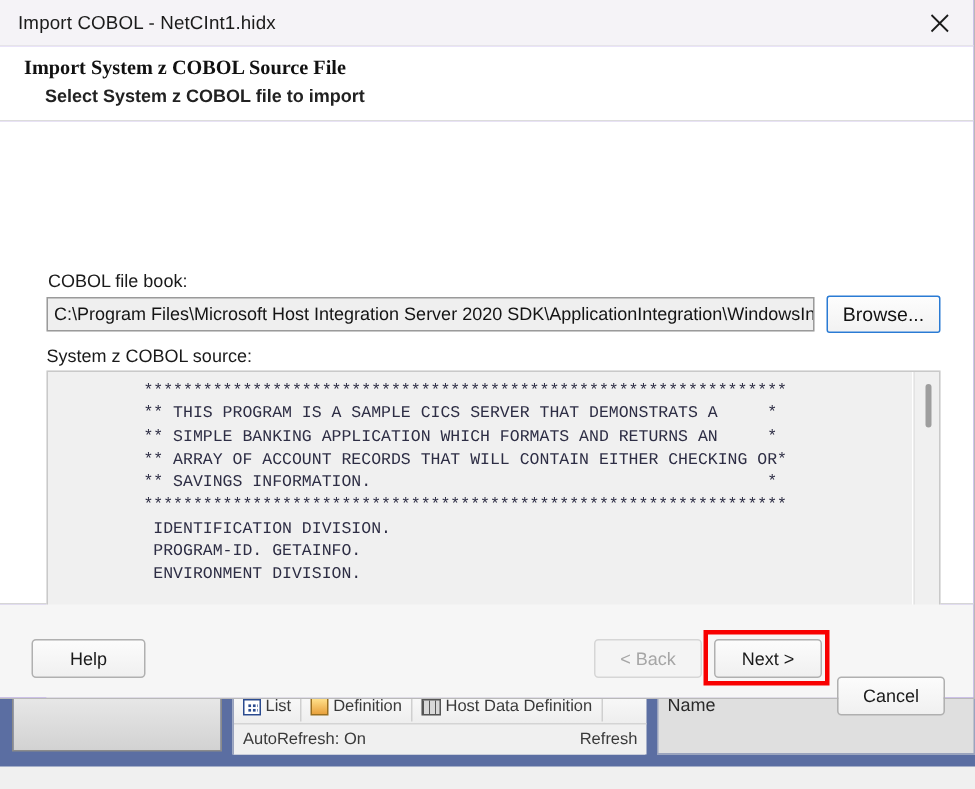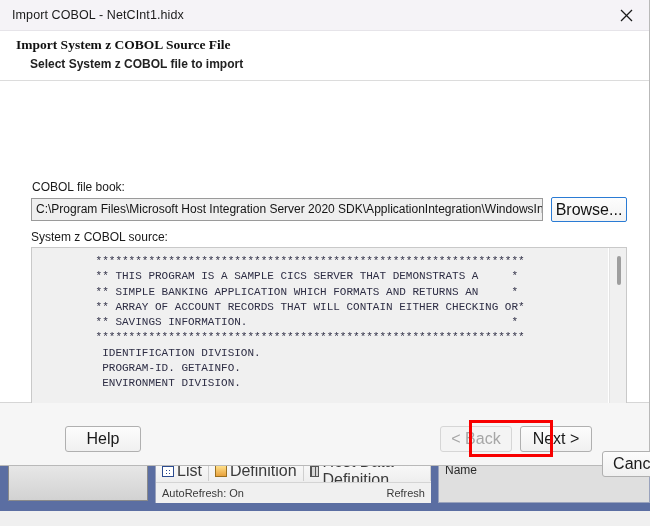--- a/index.html
+++ b/index.html
@@ -38,21 +38,21 @@
     left: 155px; top: 4px;
     width: 275px; height: 44px;
     background: #f3f3f3;
     border: 1px solid #9aa3bd;
   }
   .bg-toolstrip {
     position: absolute;
     left: 0; top: 0;
     width: 275px; height: 22px;
     display: flex; align-items: center;
-    font-size: 16px; color: #3a3a3a;
+    font-size: 11px; color: #3a3a3a;
     background: linear-gradient(#fbfbfb, #eeeeee);
   }
   .bg-tool {
     display: flex; align-items: center; gap: 3px;
     padding: 0 6px; height: 20px;
     border-right: 1px solid #cfcfcf;
   }
   .ico-list {
     width: 12px; height: 11px;
     border: 1px solid #2b4b8f;
@@ -181,21 +181,21 @@
     white-space: nowrap;
     text-overflow: clip;
   }
   #browse-btn {
     position: absolute;
     left: 551px; top: 116px;
     width: 76px; height: 25px;
     background: linear-gradient(#fdfdfd, #f2f2f2);
     border: 1px solid #2a7bd4;
     border-radius: 2px;
-    font-size: 16px; color: #121212;
+    font-size: 13px; color: #121212;
     display: flex; align-items: center; justify-content: center;
     cursor: default;
   }
 
   #lbl-source {
     position: absolute;
     left: 31px; top: 149px;
     font-size: 12px; color: #1a1a1a;
   }
 
@@ -266,25 +266,24 @@
     position: relative;
     height: 62px;
     background: #f6f6f6;
   }
   .btn {
     position: absolute;
     height: 26px;
     background: linear-gradient(#fcfcfc, #f0f0f0);
     border: 1px solid #b0b0b0;
     border-radius: 3px;
-    font-size: 16px;
+    font-size: 12px;
     color: #1a1a1a;
     display: flex; align-items: center; justify-content: center;
     cursor: default;
-    margin-left: 44px;
   }
   #help-btn   { left: 21px;  top: 426px; width: 76px; }
   #back-btn   { left: 396px; top: 426px; width: 72px; color: #a6a6a6; background: #f4f4f4; border-color: #d6d6d6; }
   #next-btn   { left: 476px; top: 426px; width: 72px; }
   #cancel-btn { left: 558px; top: 451px; width: 72px; }
 
   #highlight-box {
     position: absolute;
     left: 469px; top: 420px;
     width: 84px; height: 37px;

